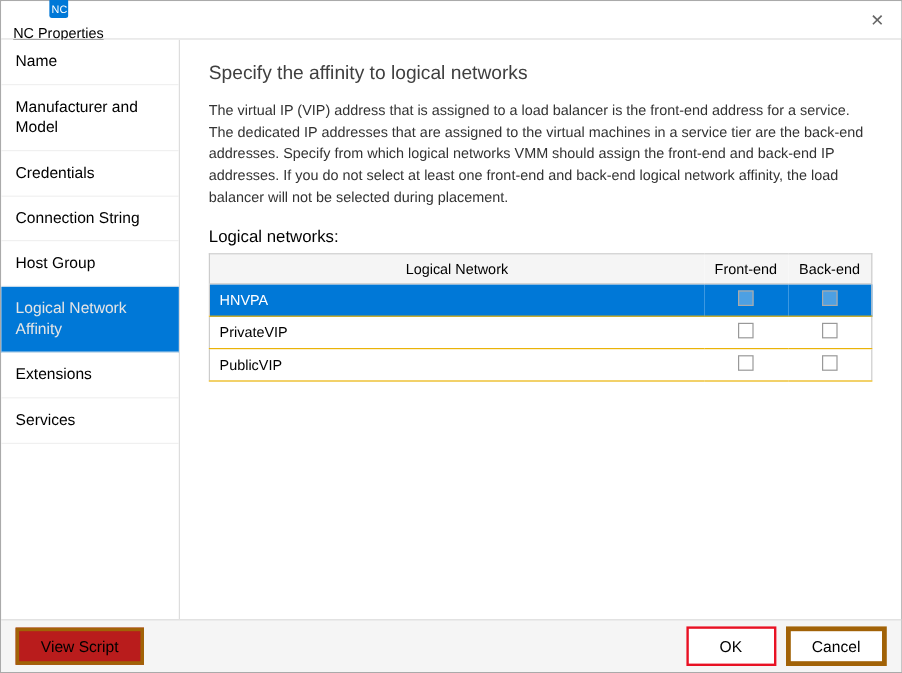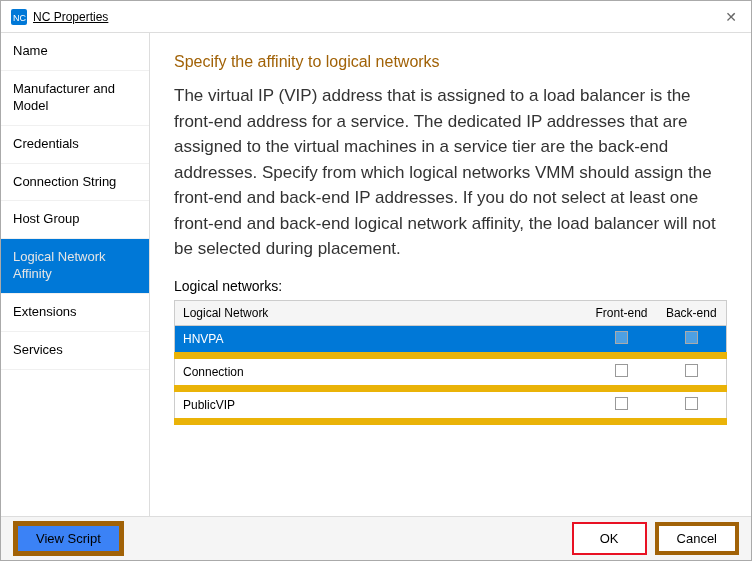--- a/index.html
+++ b/index.html
@@ -29,20 +29,21 @@
       padding: 6px 10px;
       display: flex;
       align-items: center;
       justify-content: space-between;
       height: 32px;
     }
     .title-bar-left {
       display: flex;
       align-items: center;
       gap: 6px;
+      flex-direction: column;
     }
     .title-icon {
       width: 16px;
       height: 16px;
     }
     .title-text {
       font-size: 12px;
       color: #000;
       text-decoration: underline;
     }
@@ -84,56 +85,56 @@
     .content-area {
       flex: 1;
       padding: 20px 24px;
       overflow-y: auto;
       display: flex;
       flex-direction: column;
     }
     .content-title {
       font-size: 16px;
       font-weight: 400;
-      color: #a16207;
+      color: #404040;
       margin-bottom: 12px;
     }
     .description {
-      font-size: 17px;
+      font-size: 12px;
       color: #333;
       line-height: 1.5;
       margin-bottom: 16px;
     }
     .logical-networks-label {
       font-size: 14px;
       color: #000;
       margin-bottom: 6px;
     }
     .networks-table {
       width: 100%;
       border-collapse: collapse;
       border: 1px solid #ccc;
     }
     .networks-table th {
       background: #f5f5f5;
       padding: 5px 8px;
-      text-align: left;
+      text-align: center;
       font-weight: 400;
       font-size: 12px;
       border-bottom: 1px solid #ccc;
       color: #000;
     }
     .networks-table th.center {
       text-align: center;
     }
     .networks-table td {
       padding: 5px 8px;
       font-size: 12px;
       color: #000;
-      border-bottom: 7px solid #eab308;
+      border-bottom: 1px solid #eab308;
     }
     .networks-table td.center {
       text-align: center;
     }
     .networks-table tr.selected td {
       background: #0078d7;
       color: #fff;
     }
     .cb {
       width: 13px;
@@ -168,22 +169,22 @@
       background: #fff;
       color: #000;
       min-width: 75px;
       text-align: center;
     }
     .btn-ok {
       border: 2px solid #e81123;
       background: #fff;
     }
     .btn-script {
-      border: 5px solid #a16207;
-      background: #3b82f6;
+      border: 3px solid #a16207;
+      background: #b91c1c;
     }
   </style>
 </head>
 <body>
 
 <div class="dialog">
 
   <div class="title-bar">
     <div class="title-bar-left">
       <svg class="title-icon" viewBox="0 0 16 16">
@@ -236,21 +237,21 @@
             <th class="center" style="width:70px;">Back-end</th>
           </tr>
         </thead>
         <tbody id="networks-tbody">
         <tr class="selected">
               <td>HNVPA</td>
               <td class="center"><span class="cb selected-row"></span></td>
               <td class="center"><span class="cb selected-row"></span></td>
             </tr>
             <tr>
-              <td>Connection</td>
+              <td>PrivateVIP</td>
               <td class="center"><span class="cb"></span></td>
               <td class="center"><span class="cb"></span></td>
             </tr>
             <tr>
               <td>PublicVIP</td>
               <td class="center"><span class="cb"></span></td>
               <td class="center"><span class="cb"></span></td>
             </tr>
           </tbody>
       </table>

